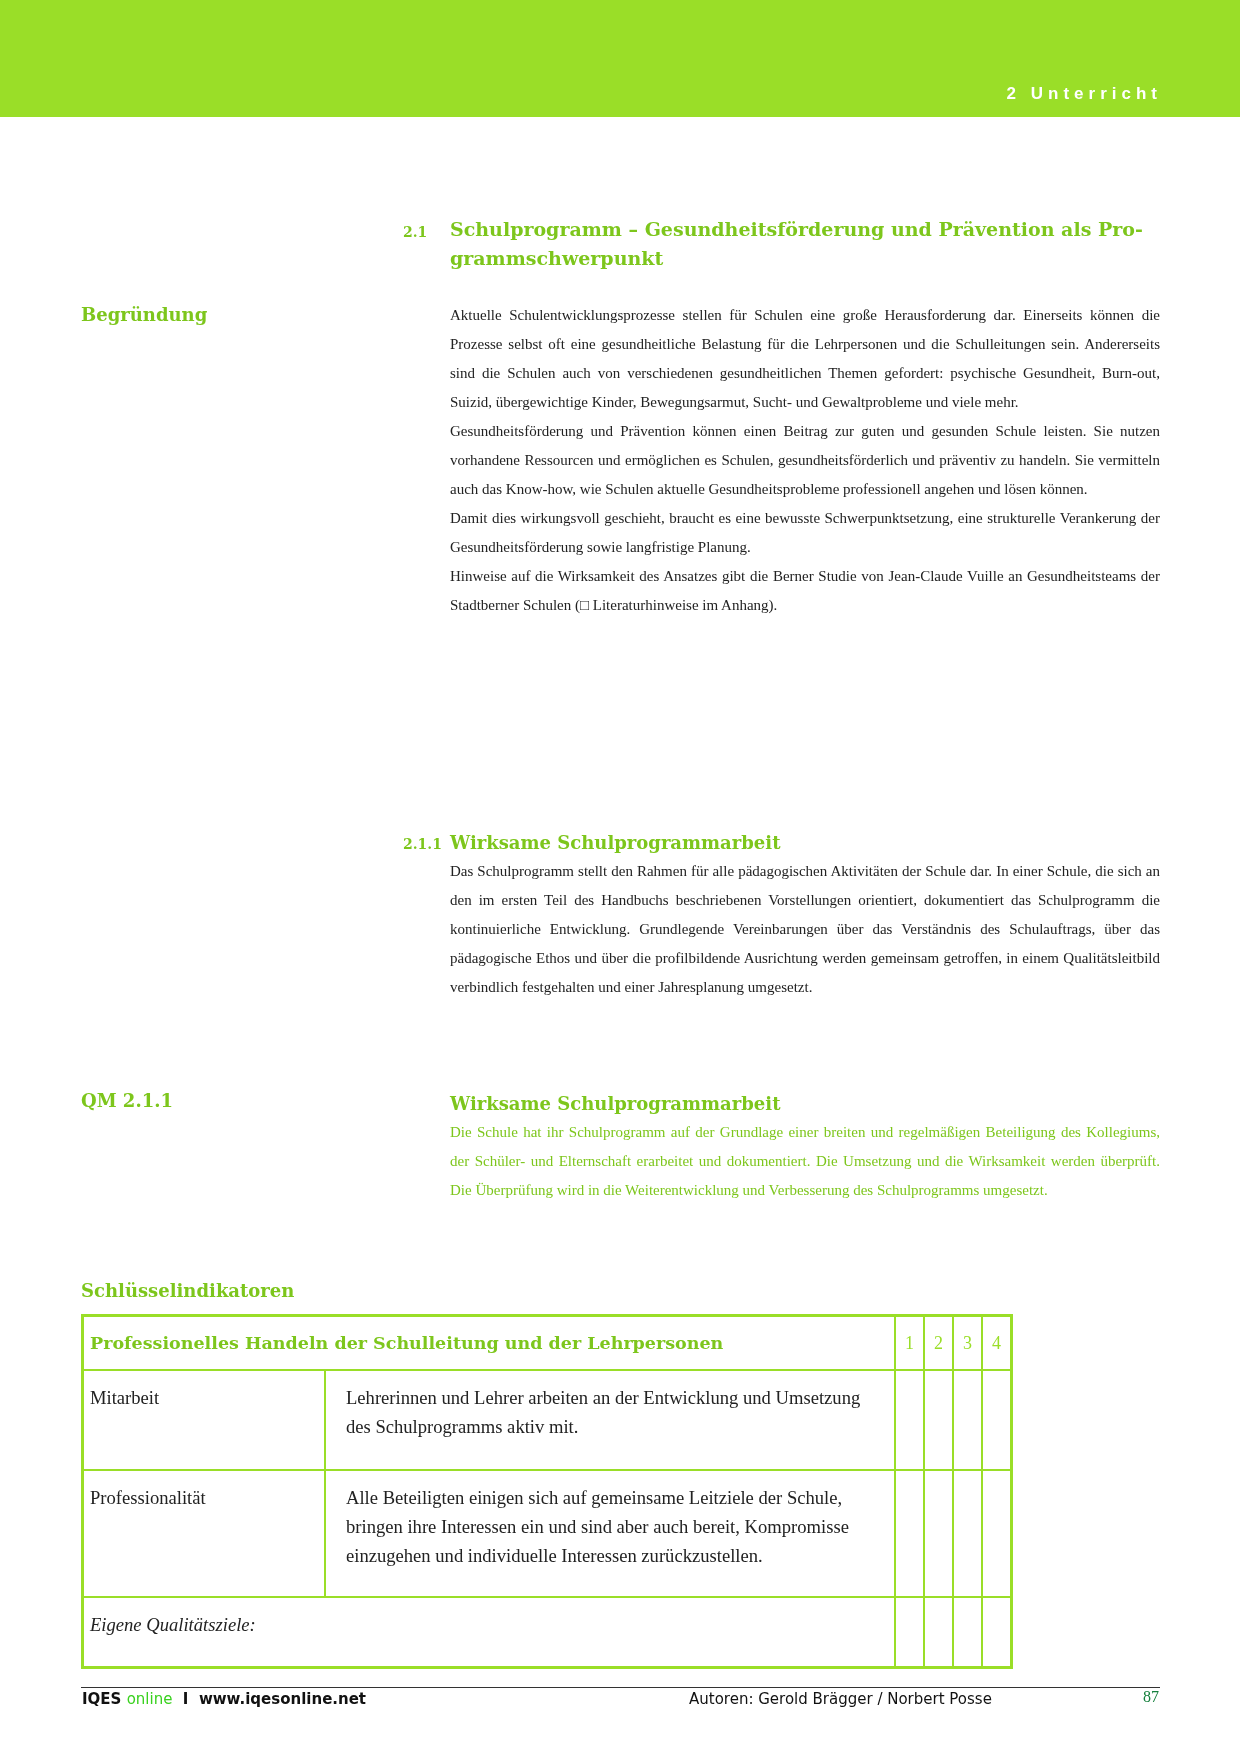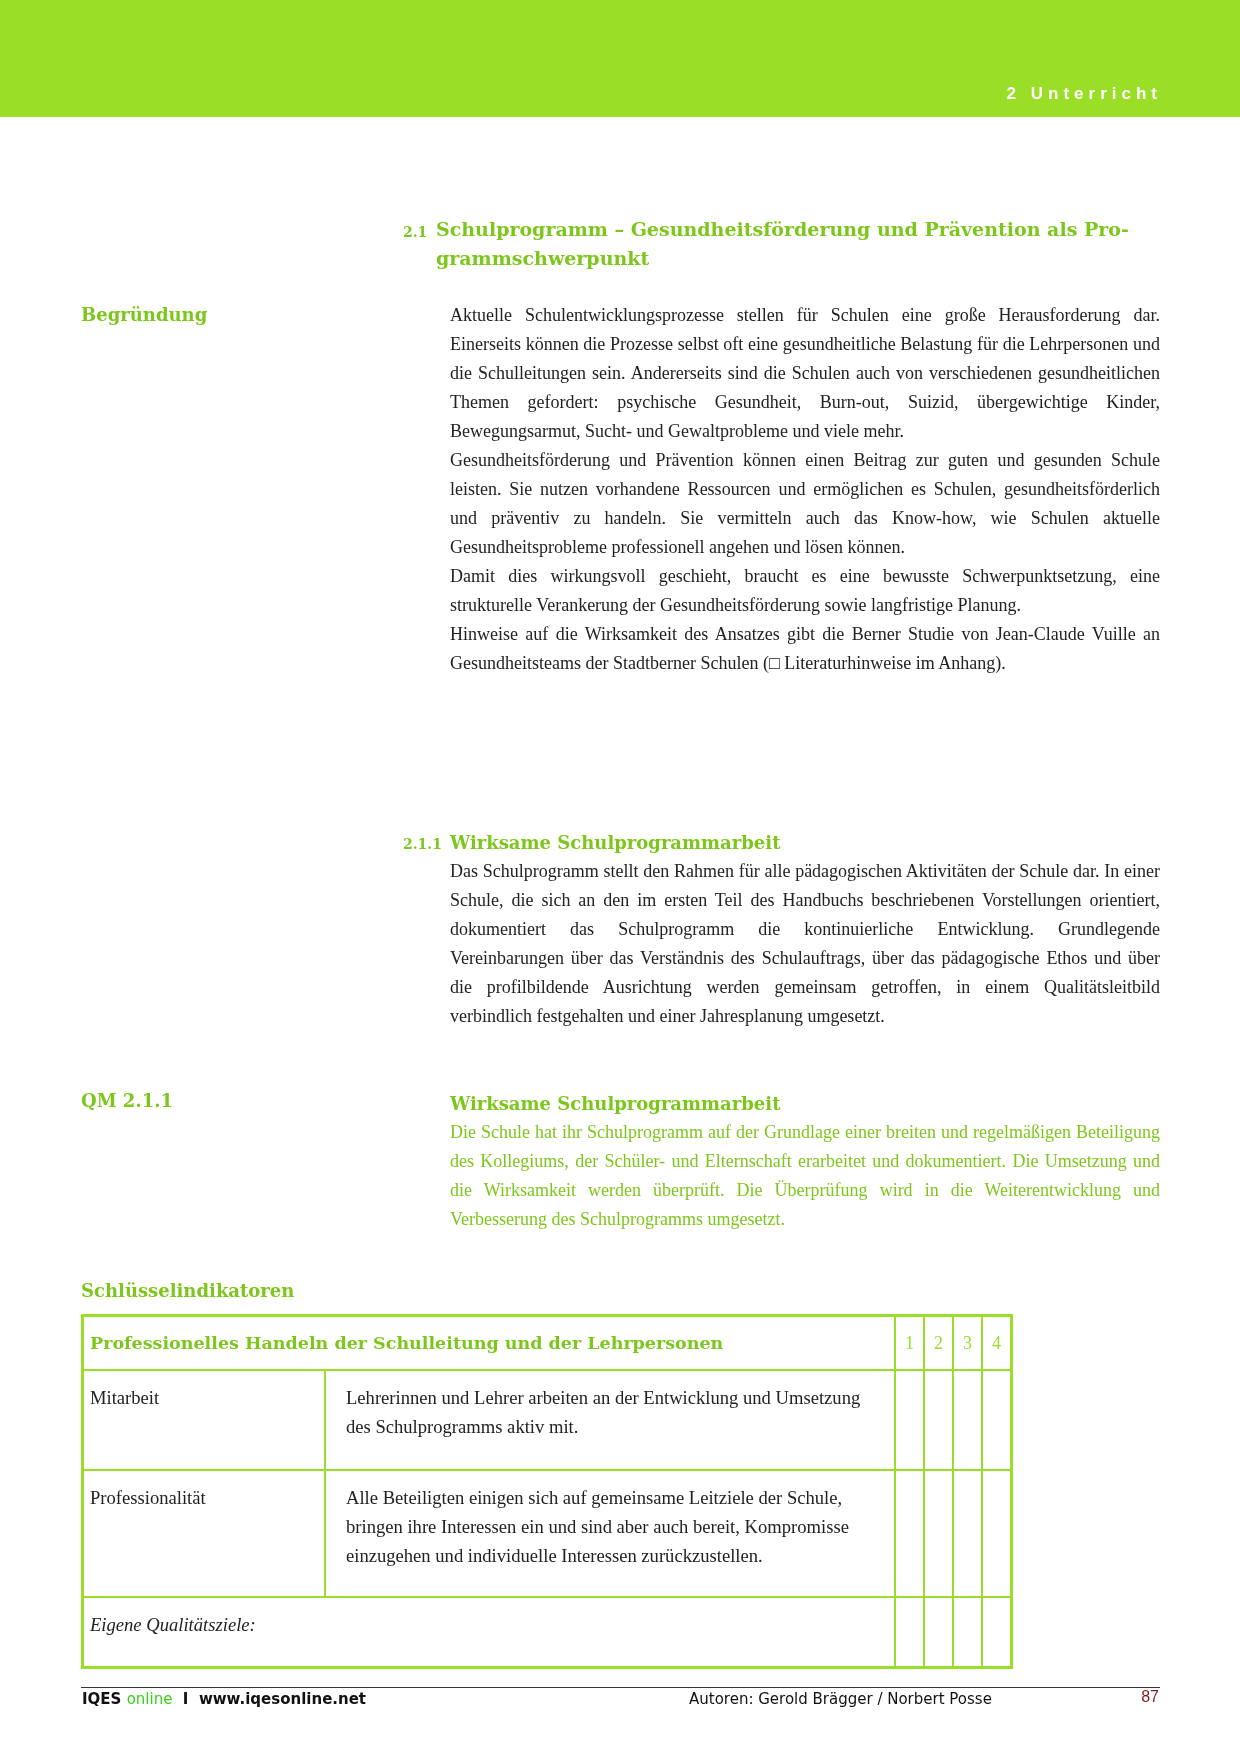--- a/index.html
+++ b/index.html
@@ -12,21 +12,21 @@
       position: absolute; left: 0; top: 0; width: 1240px; height: 117px;
       background: #9ade28;
     }
     .chapter {
       position: absolute; right: 78px; top: 84px; color: #ffffff;
       font-family: Liberation Sans, sans-serif; font-weight: bold; font-size: 17px;
       letter-spacing: 5px;
     }
     .abs { position: absolute; }
     .body-text {
-      font-size: 18px; line-height: 29px; text-align: justify;
+      font-size: 15px; line-height: 29px; text-align: justify;
       font-family: "Liberation Serif", "DejaVu Serif", serif;
       color: #222;
     }
     .body-text p { margin: 0; }
     .sec-num {
       font-size: 14px; font-weight: bold; color: #7dc61c;
       font-family: "DejaVu Serif", serif;
     }
     .sec-title {
       font-size: 19px; font-weight: bold; color: #7dc61c; line-height: 29px;
@@ -71,31 +71,31 @@
       font-family: "DejaVu Sans", sans-serif; font-weight: bold; font-size: 15px;
       color: #111;
     }
     .footer-left .online { color: #39d11e; font-weight: normal; }
     .footer-mid {
       position: absolute; left: 689px; top: 1690px;
       font-family: "DejaVu Sans", sans-serif; font-size: 15px; color: #111;
     }
     .footer-page {
       position: absolute; right: 81px; top: 1688px;
-      font-family: Liberation Sans, sans-serif; font-size: 16px; color: #7f1d1d;
+      font-family: Liberation Serif, serif; font-size: 16px; color: #15803d;
     }
   </style>
 </head>
 <body>
 
 <div class="topbar"></div>
 <div class="chapter">2 Unterricht</div>
 
 <div class="abs sec-num" style="left:403px; top:224px;">2.1</div>
-<div class="abs sec-title" style="left:436px; top:215px; width:710px;">
+<div class="abs sec-title" style="left:450px; top:215px; width:710px;">
   <div>Schulprogramm – Gesundheitsförderung und Prävention als Pro-</div>
   <div>grammschwerpunkt</div>
 </div>
 
 <div class="abs side-label" style="left:81px; top:304px;">Begründung</div>
 <div class="abs body-text" style="left:450px; top:301px; width:710px;">
   <p>Aktuelle Schulentwicklungsprozesse stellen für Schulen eine große Herausforderung dar. Einerseits können die Prozesse selbst oft eine gesundheitliche Belastung für die Lehrpersonen und die Schulleitungen sein. Andererseits sind die Schulen auch von verschiedenen gesundheitlichen Themen gefordert: psychische Gesundheit, Burn-out, Suizid, übergewichtige Kinder, Bewegungsarmut, Sucht- und Gewaltprobleme und viele mehr.</p>
   <p>Gesundheitsförderung und Prävention können einen Beitrag zur guten und gesunden Schule leisten. Sie nutzen vorhandene Ressourcen und ermöglichen es Schulen, gesundheitsförderlich und präventiv zu handeln. Sie vermitteln auch das Know-how, wie Schulen aktuelle Gesundheitsprobleme professionell angehen und lösen können.</p>
   <p>Damit dies wirkungsvoll geschieht, braucht es eine bewusste Schwerpunktsetzung, eine strukturelle Verankerung der Gesundheitsförderung sowie langfristige Planung.</p>
   <p>Hinweise auf die Wirksamkeit des Ansatzes gibt die Berner Studie von Jean-Claude Vuille an Gesundheitsteams der Stadtberner Schulen (□ Literaturhinweise im Anhang).</p>

